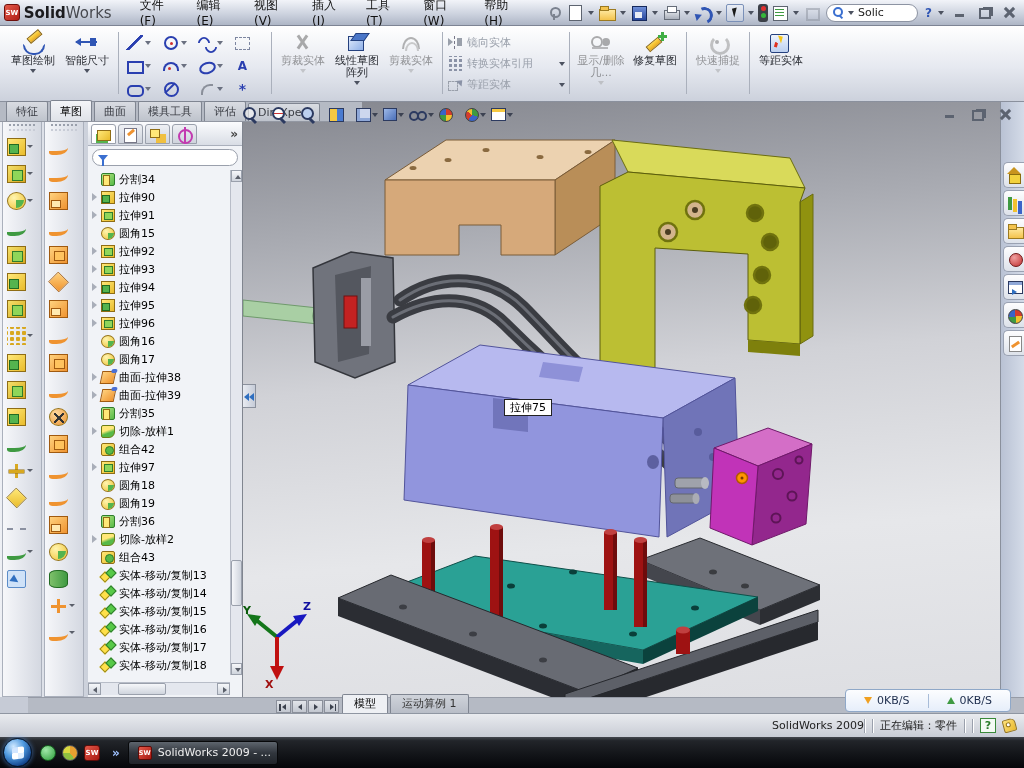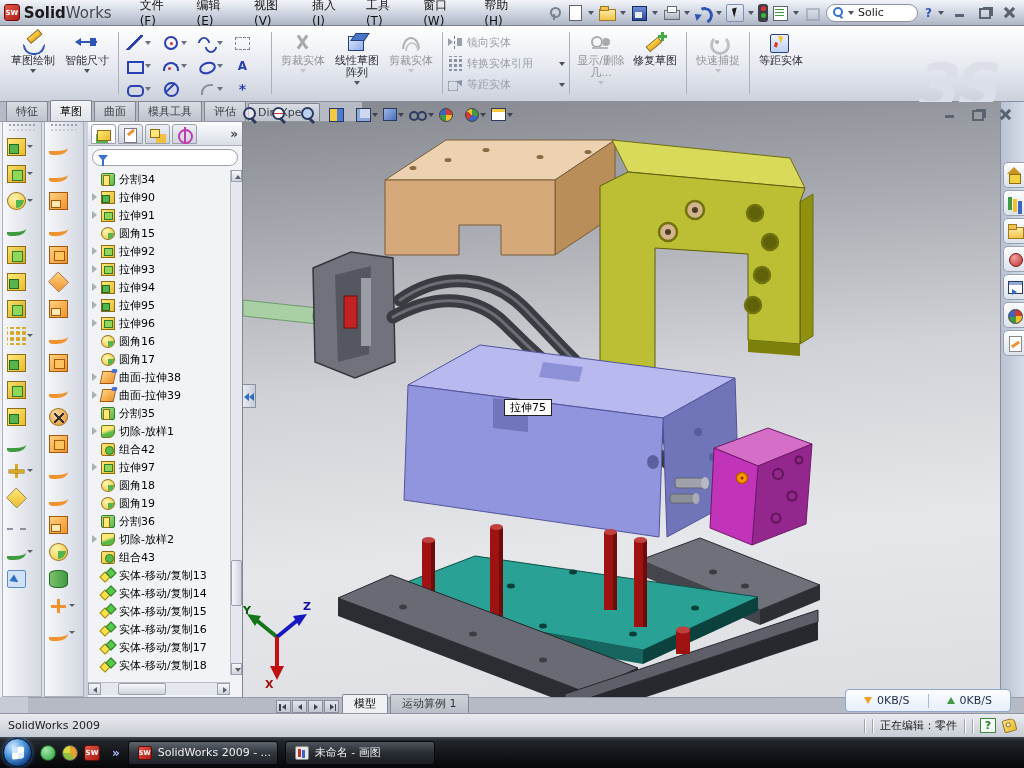--- a/index.html
+++ b/index.html
@@ -273,21 +273,21 @@
 .nb-first::before { content:""; position:absolute; left:2px; top:3px; width:1.5px; height:7px; background:#3c424e; }
 .nb-last::before { content:""; position:absolute; right:2px; top:3px; width:1.5px; height:7px; background:#3c424e; }
 .mtab { font-size:11px; padding:1px 11px 2px; border:1px solid #7f8591; border-bottom:none; background:linear-gradient(#cfd3da,#b8bdc7);
   color:#333; margin-left:2px; border-radius:2px 2px 0 0; white-space:nowrap; }
 .mtab.on { background:#eef0f4; color:#000; }
 
 
 #statusbar { position:absolute; left:0; top:713px; width:1024px; height:24px;
   background:linear-gradient(#e9ebef,#c8ccd5); border-top:1px solid #8f96a2; display:flex; align-items:center;
   font-size:11px; color:#222; padding:0 8px; z-index:30; }
-.sb-left { flex:1; }
+.sb-left { flex:1;text-align:right; }
 .sb-right { display:flex; align-items:center; gap:7px; }
 .sbsep { width:1px; height:14px; background:#9aa0ac; box-shadow:1px 0 0 #fff; }
 .sb-q { width:16px; height:15px; background:#f4fbf4; border:1px solid #3a8a3a; color:#2a7d2a; font-weight:bold; font-size:11px;
   display:flex; align-items:center; justify-content:center; }
 .sb-tag { width:13px; height:13px; background:linear-gradient(135deg,#ffe27a,#e8b92e); border:1px solid #96741a; border-radius:2px 5px 2px 2px; transform:rotate(-15deg); position:relative; }
 .sb-tag::after { content:""; position:absolute; left:2px; top:2px; width:3px; height:3px; border-radius:50%; background:#fff; border:1px solid #96741a; }
 
 
 #taskbar { position:absolute; left:0; top:737px; width:1024px; height:31px;
   background:linear-gradient(#43474e 0%,#22252a 12%,#131519 55%,#05060a 100%); display:flex; align-items:center; z-index:50; }
@@ -497,21 +497,20 @@
     <div class="rbtn dis">
       <div class="ric r-snap"></div>
       <div class="rlabel">快速捕捉</div>
       <div class="rcaret"></div>
     </div>
     <div class="rsep"></div>
     <div class="rbtn">
       <div class="ric r-rapid"></div>
       <div class="rlabel">等距实体</div>
     </div>
-    <div id="watermark">3S</div>
   </div>
 
   <div id="cmdtabs">
 
       <div class="ctab">
         <span>特征</span>
       </div>
 
       <div class="ctab on">
         <span>草图</span>
@@ -1197,20 +1196,16 @@
       </div>
     <span class="qchev">»</span>
     <span style="width:8px"></span>
     <span style="display:flex;">
 
         <span class="task on">
           <span class="tkicon tk-sw">SW</span>
           <span>SolidWorks 2009 - ...</span>
         </span>
 
-        <span class="task">
-          <span class="tkicon tk-paint"></span>
-          <span>未命名 - 画图</span>
-        </span>
       </span>
   </div>
 
 </div>
 
 </body></html>

